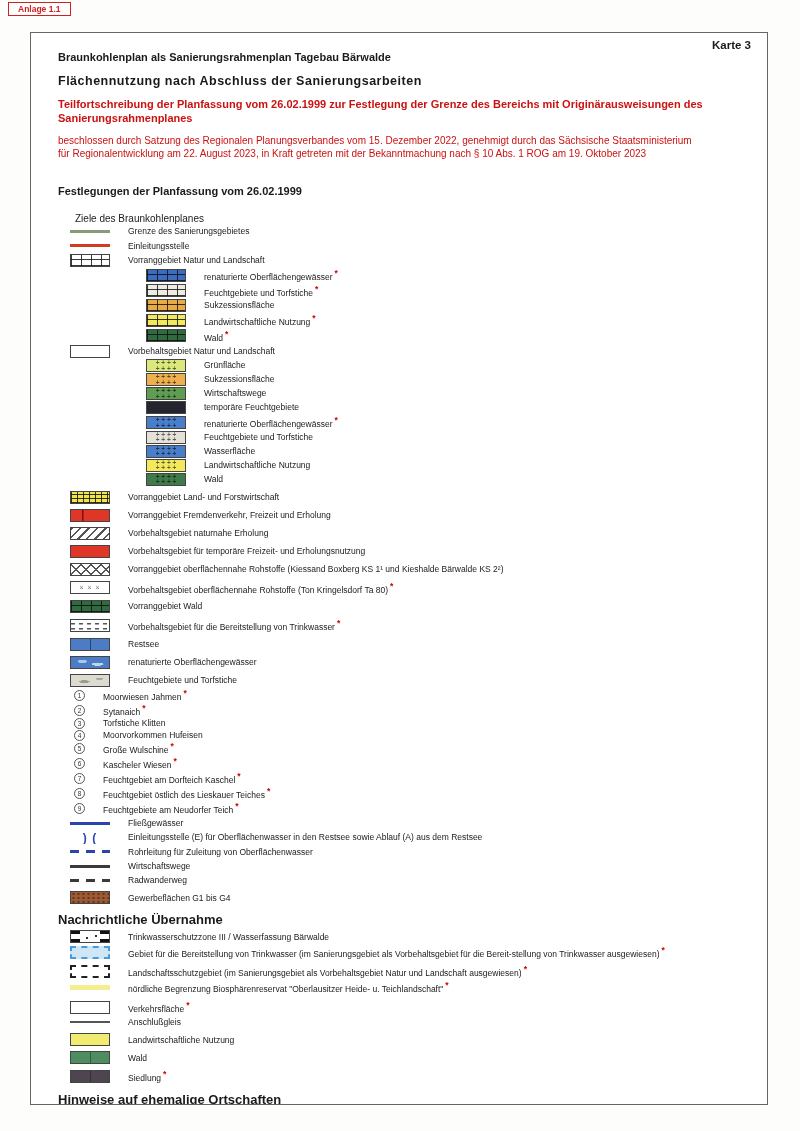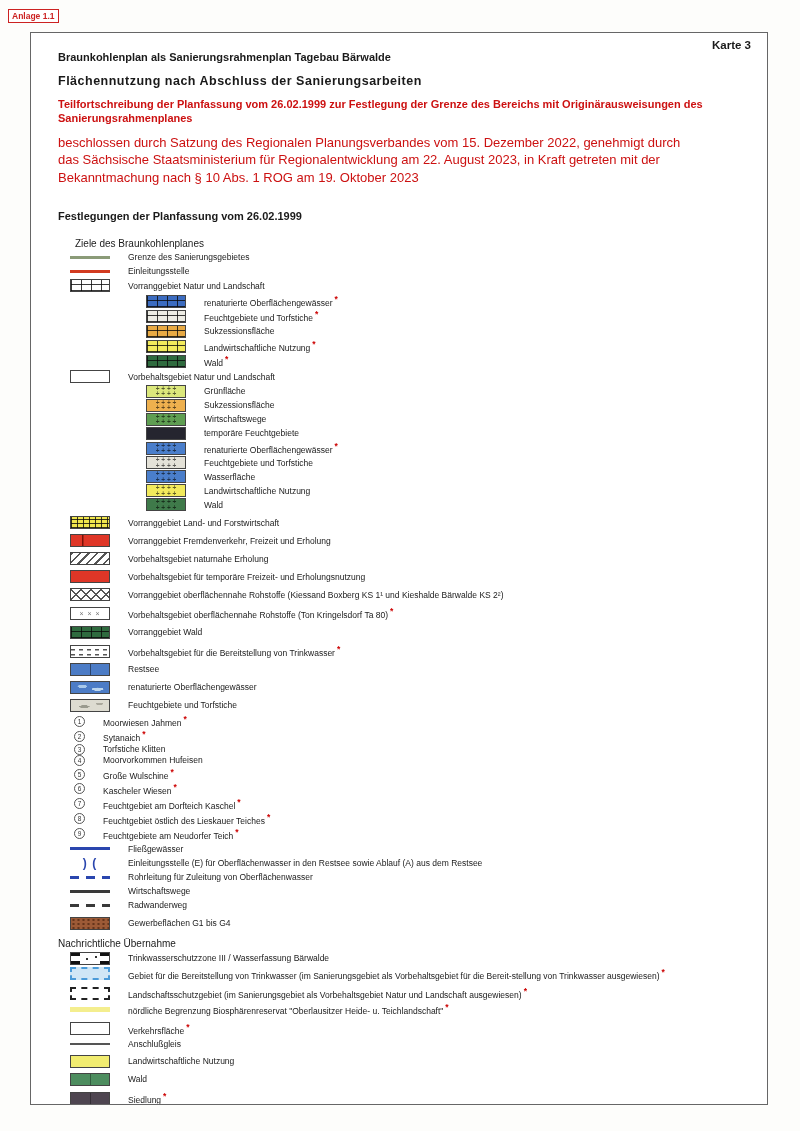--- a/index.html
+++ b/index.html
@@ -1,26 +1,26 @@
 <!DOCTYPE html>
 <html><head>
 <meta charset="utf-8">
 <style>
   html,body{margin:0;padding:0}
   body{width:800px;height:1131px;background:#fdfdfb;font-family:"Liberation Sans",sans-serif;color:#1a1a1a;position:relative;overflow:hidden}
-  .anlage{position:absolute;left:8px;top:9px;border:1.5px solid #cc2222;color:#cc2222;font-size:8.5px;font-weight:bold;padding:1px 3px;background:#fff}
+  .anlage{position:absolute;left:8px;top:2px;border:1.5px solid #cc2222;color:#cc2222;font-size:8.5px;font-weight:bold;padding:1px 9px;background:#fff}
   .frame{position:absolute;left:30px;top:32px;width:738px;height:1073px;border:1.2px solid #666;background:#fff;box-sizing:border-box;padding:12px 27px;overflow:hidden}
   .karte{position:absolute;right:16px;top:6px;font-weight:bold;font-size:11.5px}
   .t1{font-size:11px;font-weight:bold;margin:6px 0 0}
   .t2{font-size:12.5px;font-weight:bold;letter-spacing:.5px;margin:11px 0 0}
   .redtitle{color:#cc1111;font-size:11px;font-weight:bold;margin:10px 0 0;max-width:705px;line-height:1.25}
-  .rednote{color:#cc1111;font-size:13px;margin:8px 0 0;max-width:640px;line-height:1.35}
+  .rednote{color:#cc1111;font-size:10px;margin:8px 0 0;max-width:640px;line-height:1.35}
   .leg-head{font-size:11px;font-weight:bold;margin:24px 0 4px}
   .group-label{font-size:10px;margin:16px 0 2px 17px}
-  .sec-heading{font-size:10px;font-weight:normal;margin:8px 0 3px}
+  .sec-heading{font-size:13px;font-weight:bold;margin:8px 0 3px}
   .row{display:flex;align-items:center;margin:1.6px 0;min-height:12.5px}
   .row.sub{margin:1px 0}
   .row.gap{margin-top:5px}
   .row.numrow{margin:.5px 0;min-height:11px}
   .sym{flex:0 0 auto;width:40px;height:13px;border:1px solid #444;box-sizing:border-box;margin-left:12px;background:#fff;display:flex;align-items:center;justify-content:center;overflow:hidden}
   .row.sub .sym{margin-left:88px}
   .lbl{margin-left:18px;font-size:8.5px;line-height:1.25;max-width:560px}
   .row.numrow .lbl{}
   .star{color:#cc0000;font-weight:bold;font-size:8.5px;vertical-align:super;margin-left:2px}
   .circ{flex:0 0 auto;width:11px;height:11px;border:1px solid #555;border-radius:50%;margin-left:16px;font-size:6.5px;display:flex;align-items:center;justify-content:center;background:#fff;color:#333;box-sizing:border-box}

